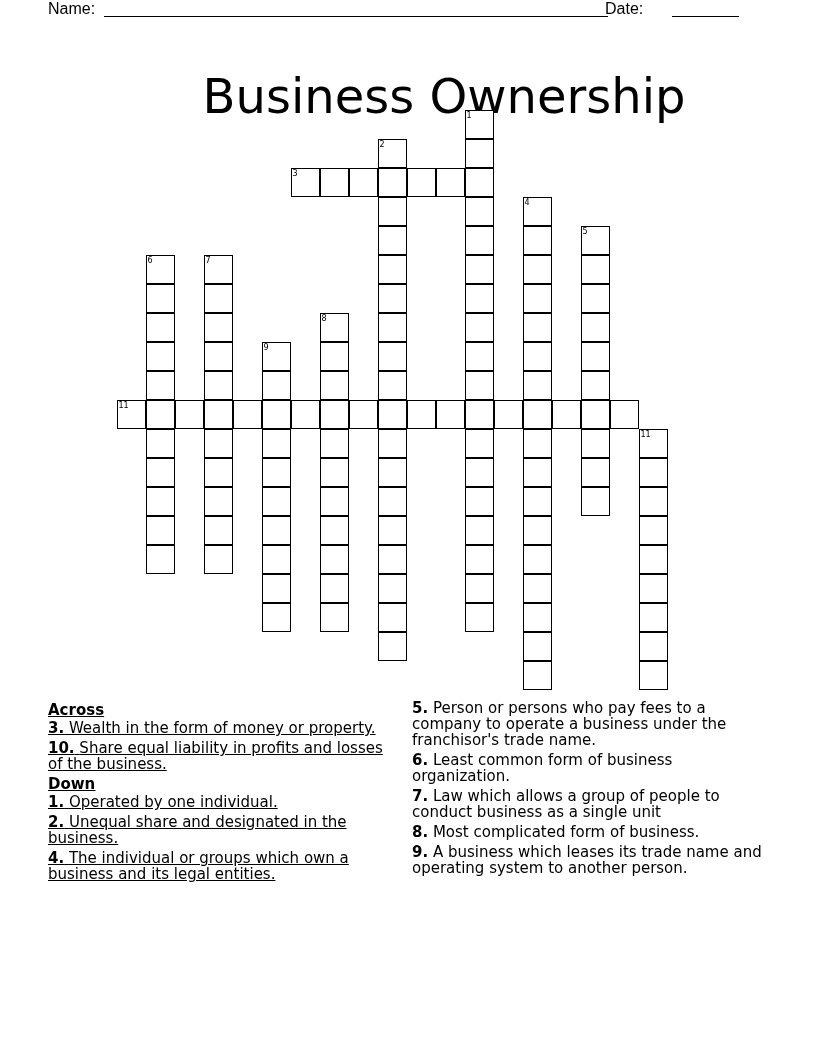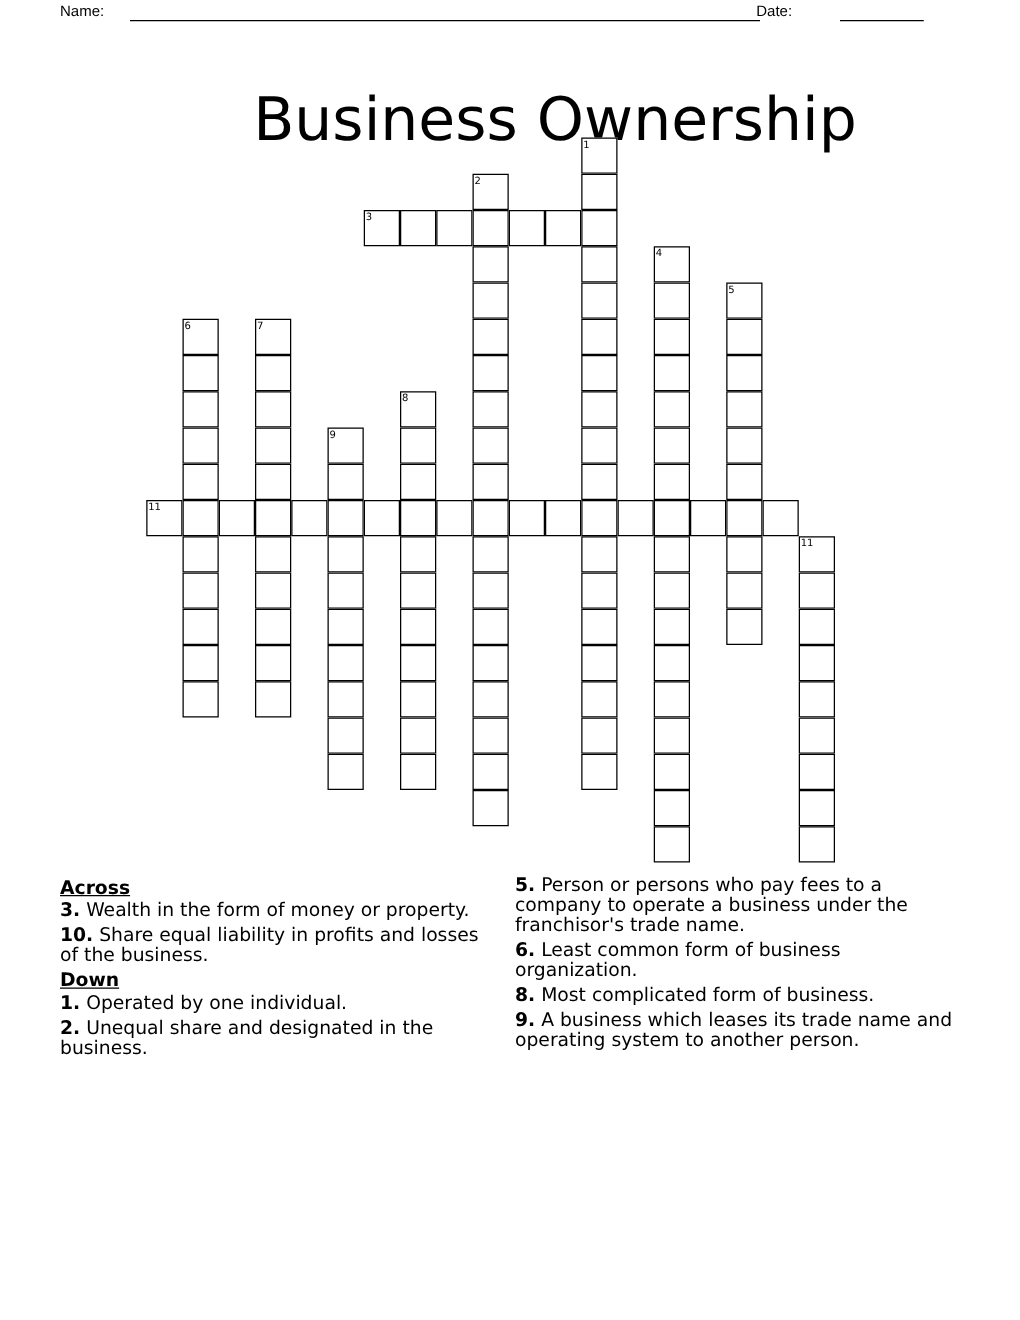--- a/index.html
+++ b/index.html
@@ -1,19 +1,19 @@
 <!DOCTYPE html>
 <html><head>
 <meta charset="utf-8">
 <style>
   html, body { margin: 0; padding: 0; background: #ffffff; }
   body { width: 816px; height: 1056px; position: relative; overflow: hidden; color: #000; }
   .header-line {
     position: absolute; top: 0; left: 48px; width: 700px; height: 20px;
-    font-family: "Liberation Sans", sans-serif; font-size: 12px; line-height: 18px;
+    font-family: "Liberation Sans", sans-serif; font-size: 16px; line-height: 18px;
     white-space: nowrap;
   }
   .header-line .name-label { position: absolute; left: 0; top: 0; }
   .header-line .name-blank { position: absolute; left: 56px; top: 16px; width: 504px; border-bottom: 1px solid #000; }
   .header-line .date-label { position: absolute; left: 557px; top: 0; }
   .header-line .date-blank { position: absolute; left: 624px; top: 16px; width: 67px; border-bottom: 1px solid #000; }
   .title {
     position: absolute; top: 32px; left: 0; width: 816px; text-align: center;
     font-family: "DejaVu Sans", sans-serif; font-size: 48px; line-height: 64px; font-weight: normal; margin-left: 36px;
   }
@@ -23,21 +23,21 @@
     border: 1.5px solid #000; background: #fff; margin-left: -0.5px; margin-top: -0.5px;
   }
   .cell .num {
     position: absolute; left: 1px; top: 0px;
     font-family: "DejaVu Sans", sans-serif; font-size: 8px; line-height: 9px;
   }
   .clues {
     position: absolute; top: 700px;
     font-family: "DejaVu Sans", sans-serif; font-size: 15px; line-height: 16px;
   }
-  .clues.left { left: 48px; width: 350px; }
+  .clues.left { left: 48px; width: 350px; text-decoration: underline; }
   .clues.right { left: 412px; width: 360px; }
   .clue-heading { font-weight: bold; text-decoration: underline; margin: 2px 0 2px 0; }
   .clue { margin-bottom: 4px; }
   .clue b { font-weight: bold; }
 </style>
 </head>
 <body>
 
 <div class="header-line">
   <span class="name-label">Name:</span>
@@ -203,20 +203,22 @@
     <div class="cell" style="left: 639px; top: 661px;"></div>
   </div>
 
 <div class="clues left">
   <div class="clue-heading">Across</div>
   <div class="clue"><b>3.</b> <span>Wealth in the form of money or property.</span></div>
   <div class="clue"><b>10.</b> <span>Share equal liability in profits and losses of the business.</span></div>
   <div class="clue-heading">Down</div>
   <div class="clue"><b>1.</b> <span>Operated by one individual.</span></div>
   <div class="clue"><b>2.</b> <span>Unequal share and designated in the business.</span></div>
+  <div class="clue"><b>4.</b> <span>The individual or groups which own a business and its legal entities.</span></div>
 </div>
 
 <div class="clues right">
   <div class="clue"><b>5.</b> <span>Person or persons who pay fees to a company to operate a business under the franchisor's trade name.</span></div>
   <div class="clue"><b>6.</b> <span>Least common form of business organization.</span></div>
+  <div class="clue"><b>7.</b> <span>Law which allows a group of people to conduct business as a single unit</span></div>
   <div class="clue"><b>8.</b> <span>Most complicated form of business.</span></div>
   <div class="clue"><b>9.</b> <span>A business which leases its trade name and operating system to another person.</span></div>
 </div>
 
 </body></html>

